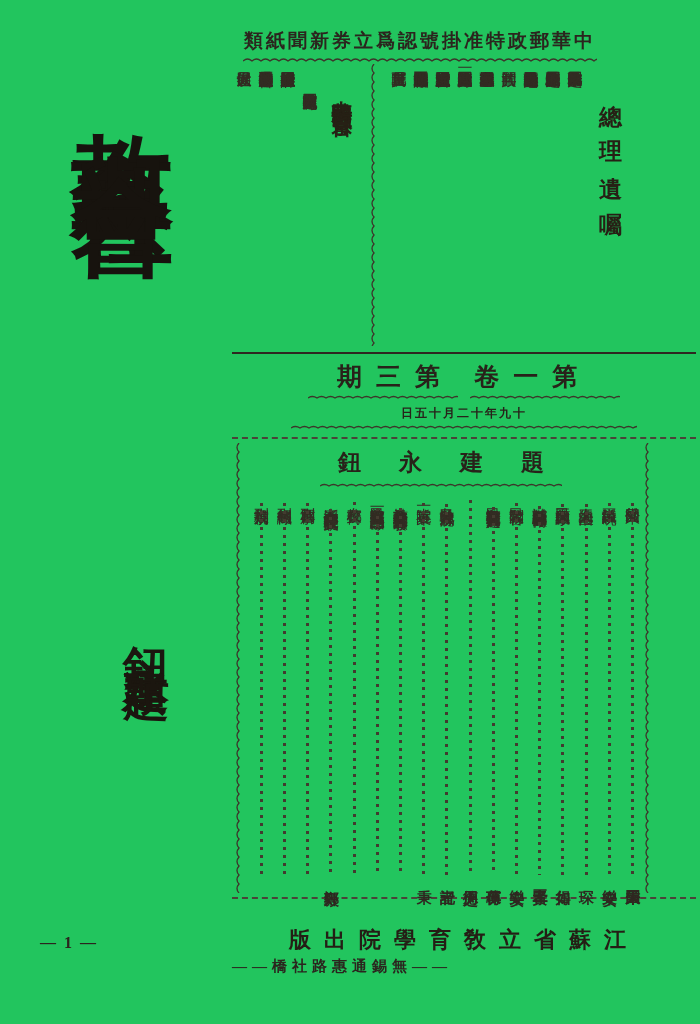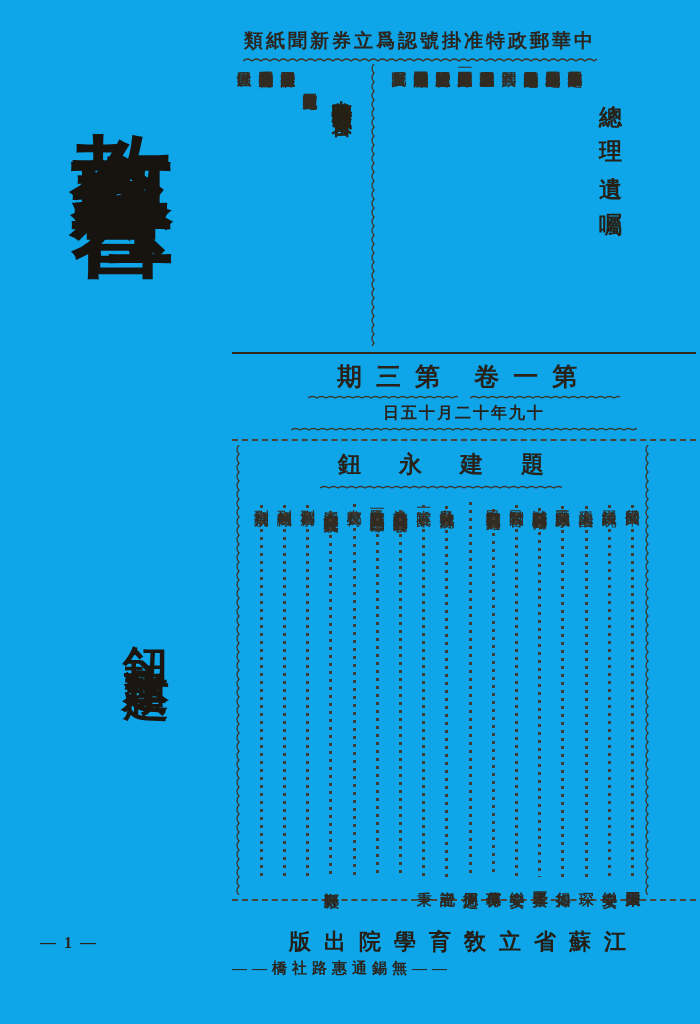--- a/index.html
+++ b/index.html
@@ -4,21 +4,21 @@
 <style>
   html,body{margin:0;padding:0;}
   body{
     width:700px;height:1024px;
     background:#e7e4dc;
     font-family:"Liberation Serif", serif;
     position:relative;overflow:hidden;
   }
   .page{
     position:absolute;left:0;top:0;width:700px;height:1024px;
-    background:#0ea5e9;
+    background:#22c55e;
     color:#2e2820;
   }
   
   .banner{position:absolute;left:242px;top:28px;width:356px;text-align:center;}
   .banner-text{
     font-size:19px;font-weight:bold;letter-spacing:3px;white-space:nowrap;
     color:#2b251e;
   }
   .banner svg{display:block;margin:2px auto 0 auto;}
   
@@ -59,21 +59,21 @@
     padding-top:24px;margin-left:6px;color:#262015;
   }
   .sec{display:flex;flex-direction:row-reverse;}
   .vsep{margin:4px 12px 0 12px;}
   .hrule{height:2px;background:#2e2820;margin-top:0;}
   
   .volume{ text-align:center;margin-top:6px;}
   .volume-text{font-size:25px;font-weight:bold;letter-spacing:14px;white-space:pre;color:#28221a;margin-top:44px;}
   .wave-row{display:flex;justify-content:center;gap:12px;margin-top:1px;}
   .dateline{text-align:center;margin-top:3px;}
-  .date-text{font-size:16px;font-weight:bold;letter-spacing:2px;color:#28221a;}
+  .date-text{font-size:12px;font-weight:bold;letter-spacing:2px;color:#28221a;}
   .dateline svg{display:block;margin:2px auto 0 auto;}
   
   .toc-box{
     position:relative;margin-top:7px;width:464px;height:462px;box-sizing:border-box;
     border-top:2px dashed #4a4338;border-bottom:2px dashed #4a4338;
     padding-top:8px;
   }
   .toc-side{position:absolute;top:4px;}
   .toc-side.left{left:2px;}
   .toc-side.right{right:46px;}

